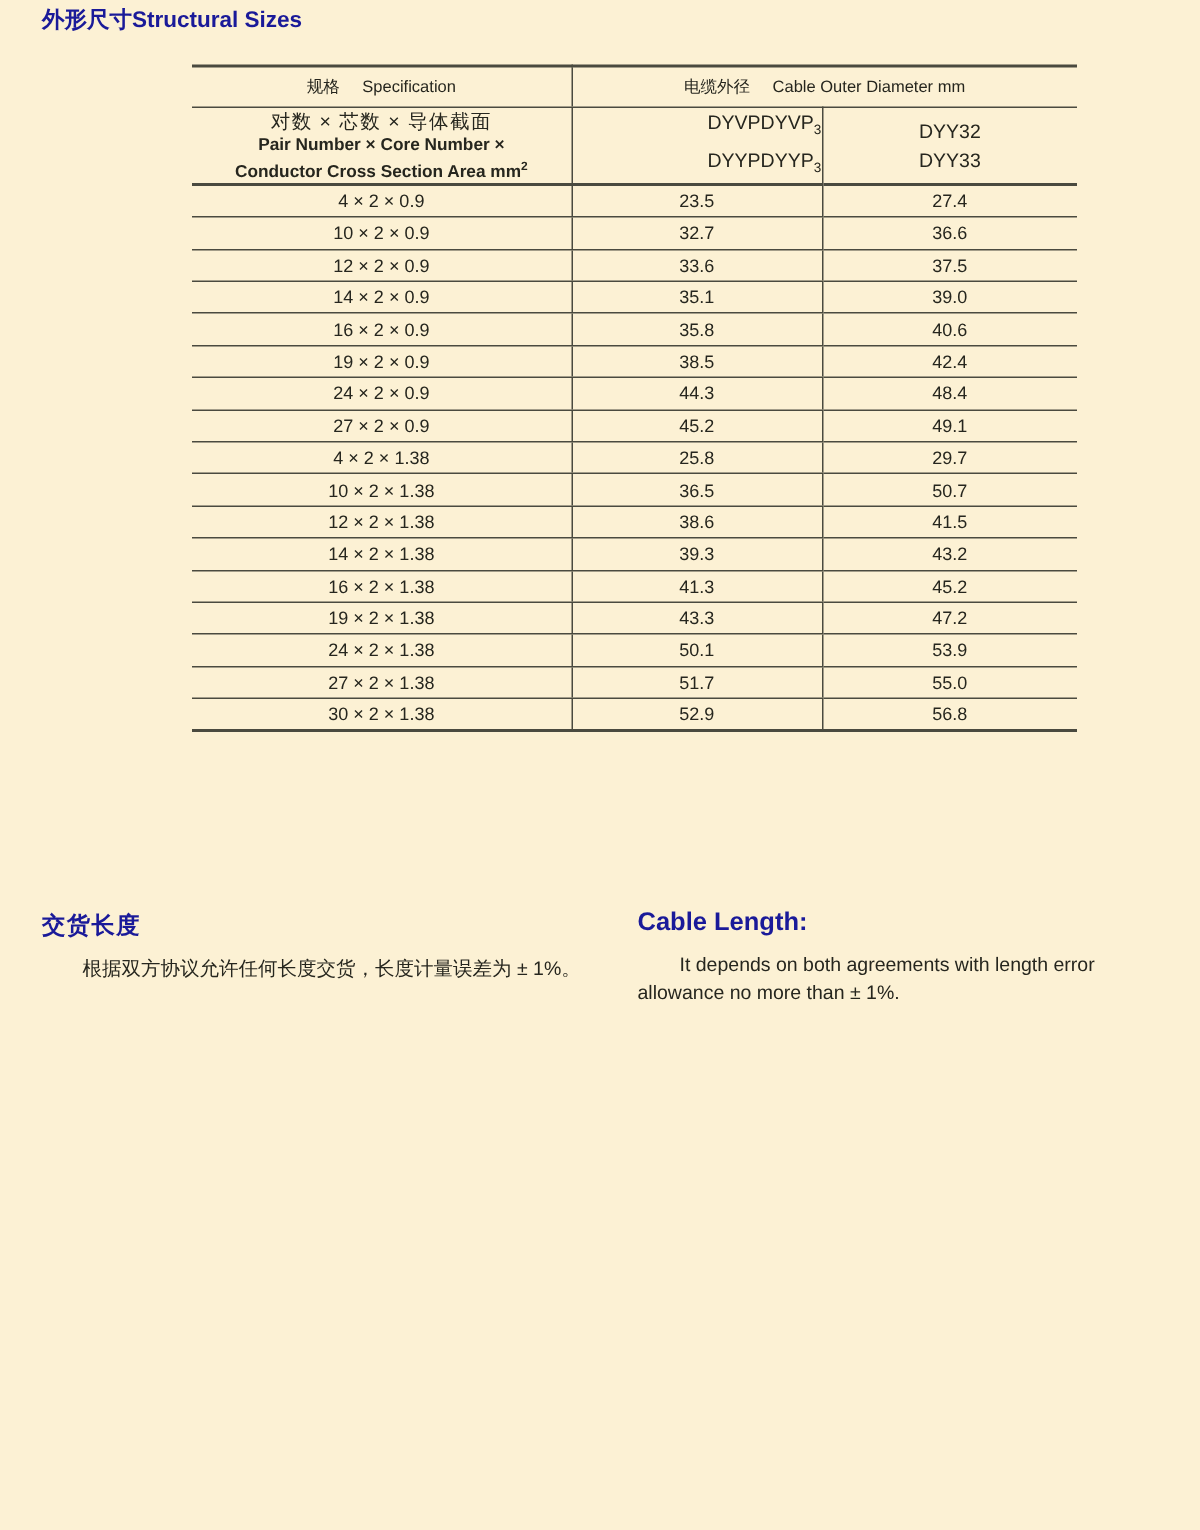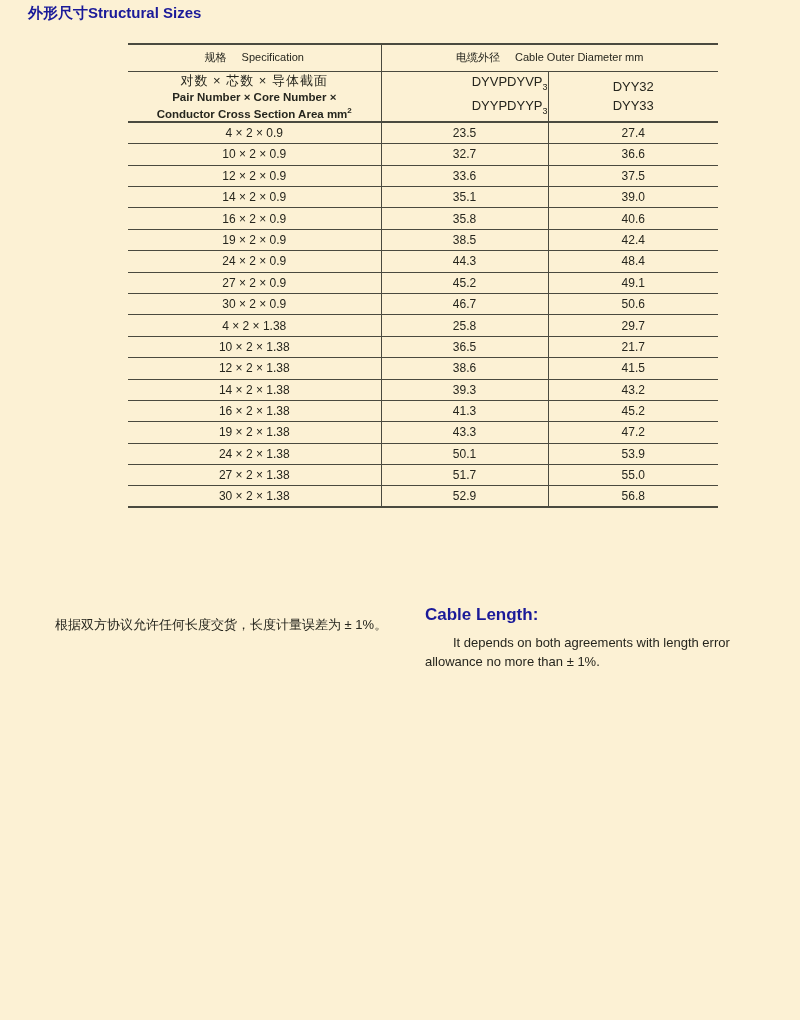--- a/index.html
+++ b/index.html
@@ -198,33 +198,28 @@
       <td>24 × 2 × 0.9</td>
       <td class="vline">44.3</td>
       <td class="vline">48.4</td>
     </tr>
       <tr>
       <td>27 × 2 × 0.9</td>
       <td class="vline">45.2</td>
       <td class="vline">49.1</td>
     </tr>
       <tr>
-      <td>30 × 2 × 0.9</td>
-      <td class="vline">46.7</td>
-      <td class="vline">50.6</td>
-    </tr>
-      <tr>
       <td>4 × 2 × 1.38</td>
       <td class="vline">25.8</td>
       <td class="vline">29.7</td>
     </tr>
       <tr>
       <td>10 × 2 × 1.38</td>
       <td class="vline">36.5</td>
-      <td class="vline">21.7</td>
+      <td class="vline">50.7</td>
     </tr>
       <tr>
       <td>12 × 2 × 1.38</td>
       <td class="vline">38.6</td>
       <td class="vline">41.5</td>
     </tr>
       <tr>
       <td>14 × 2 × 1.38</td>
       <td class="vline">39.3</td>
       <td class="vline">43.2</td>
@@ -251,19 +246,20 @@
     </tr>
       <tr>
       <td>30 × 2 × 1.38</td>
       <td class="vline">52.9</td>
       <td class="vline">56.8</td>
     </tr>
     </tbody>
 </table>
 
 <section class="sec-zh">
+  <h2>交货长度</h2>
   <p>根据双方协议允许任何长度交货，长度计量误差为 ± 1%。</p>
 </section>
 
 <section class="sec-en">
   <h2>Cable Length:</h2>
   <p>It depends on both agreements with length error allowance no more than ± 1%.</p>
 </section>
 
 </body></html>

